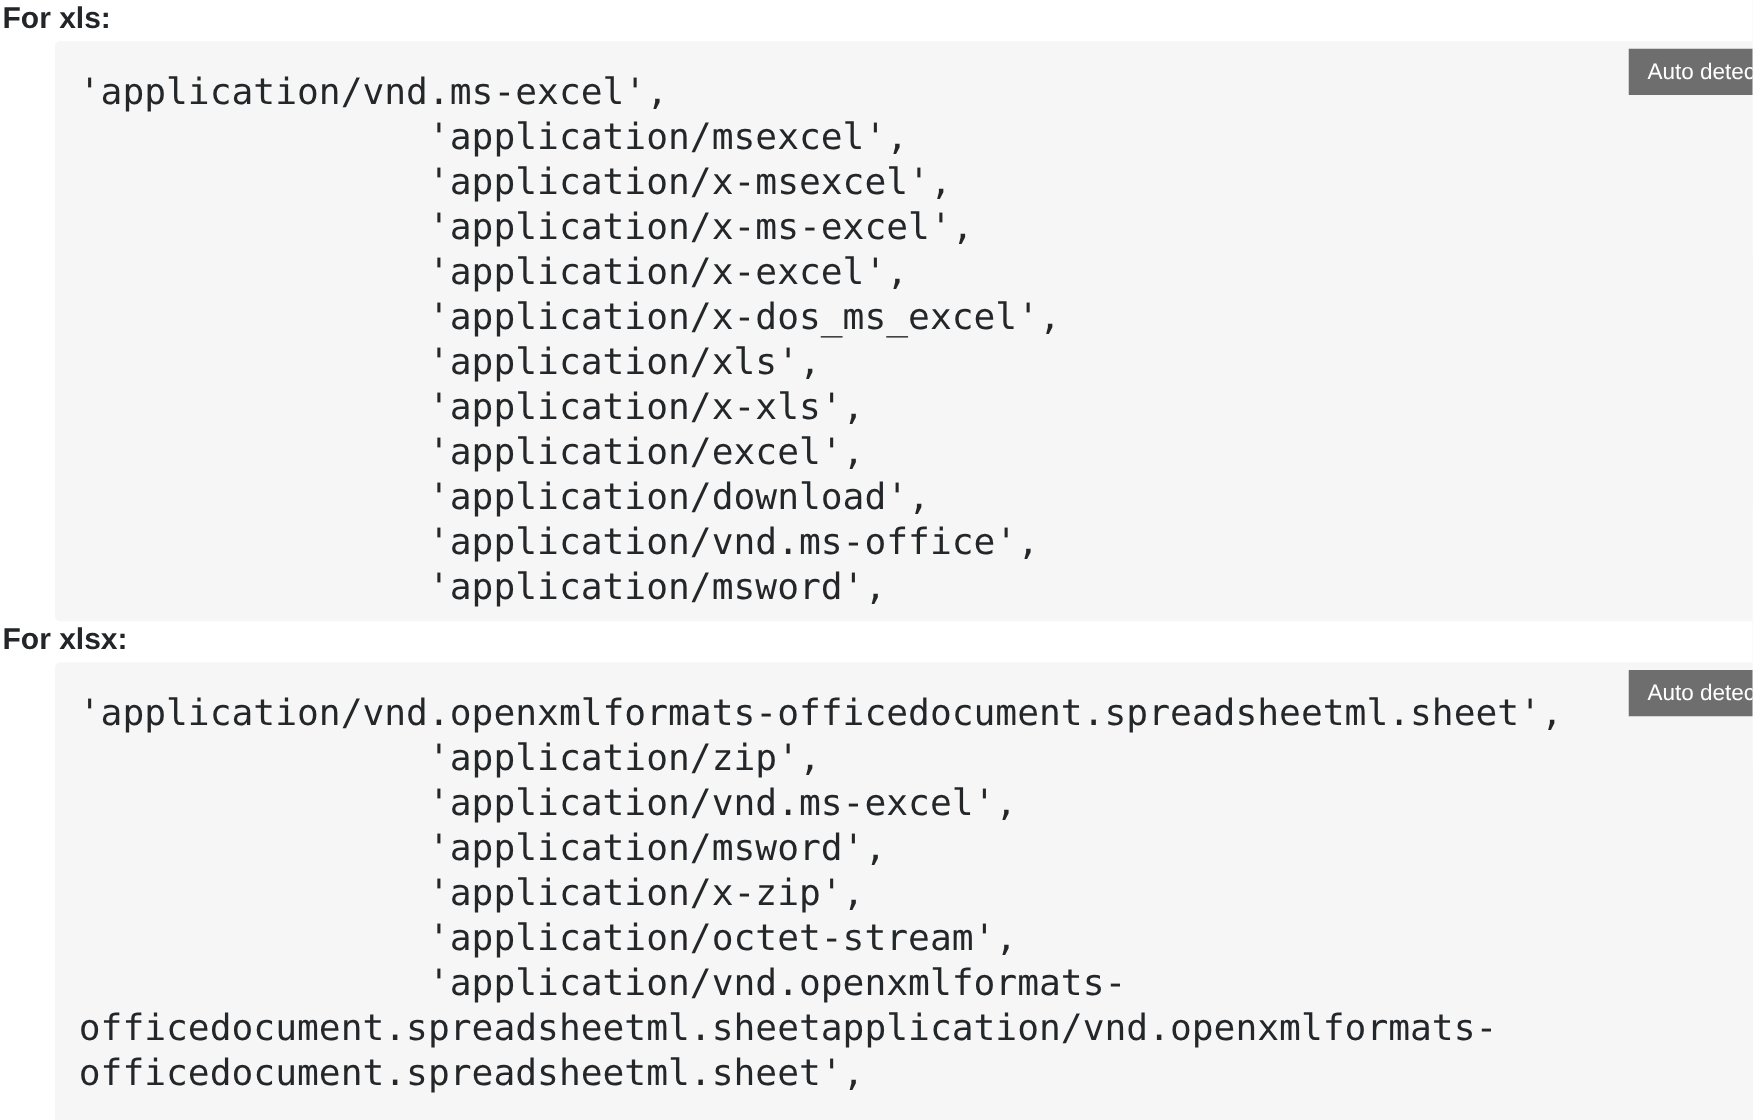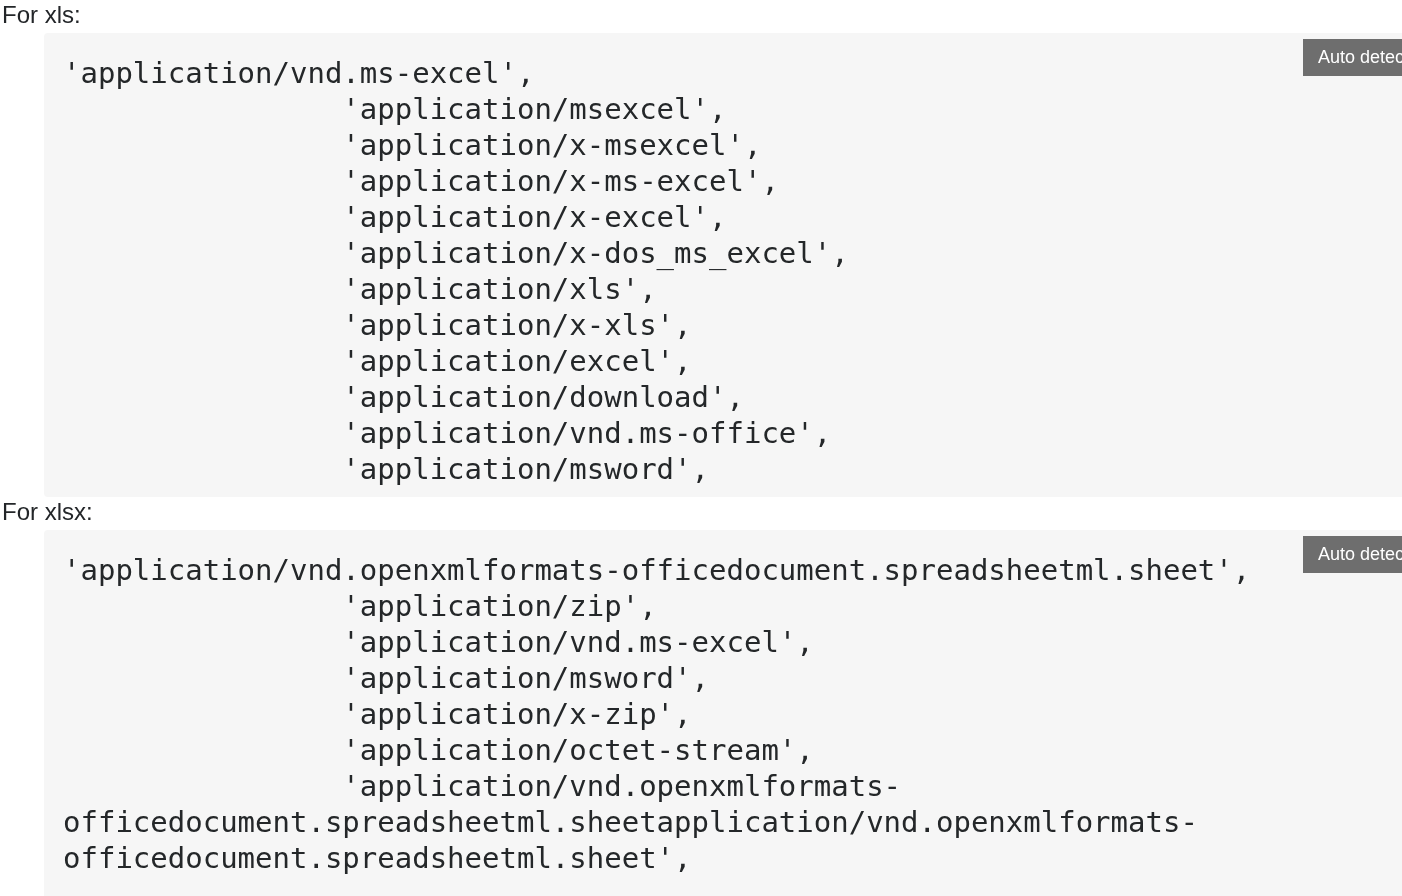--- a/index.html
+++ b/index.html
@@ -13,21 +13,21 @@
     background: var(--page_bg, #ffffff);
     font-family: "Liberation Sans", sans-serif;
   }
   main {
     width: 1402px;
   }
   h2.section-heading {
     font-family: "Liberation Sans", sans-serif;
     font-size: 24px;
     line-height: 28px;
-    font-weight: 400;
+    font-weight: 700;
     color: var(--heading_text, #232629);
     margin: 1px 0 4px 0;
     padding-left: 2px;
   }
   h2.section-heading.second {
   }
   .code-block {
     position: relative;
     background: var(--code_bg, #f6f6f6);
     border-radius: 4px;

